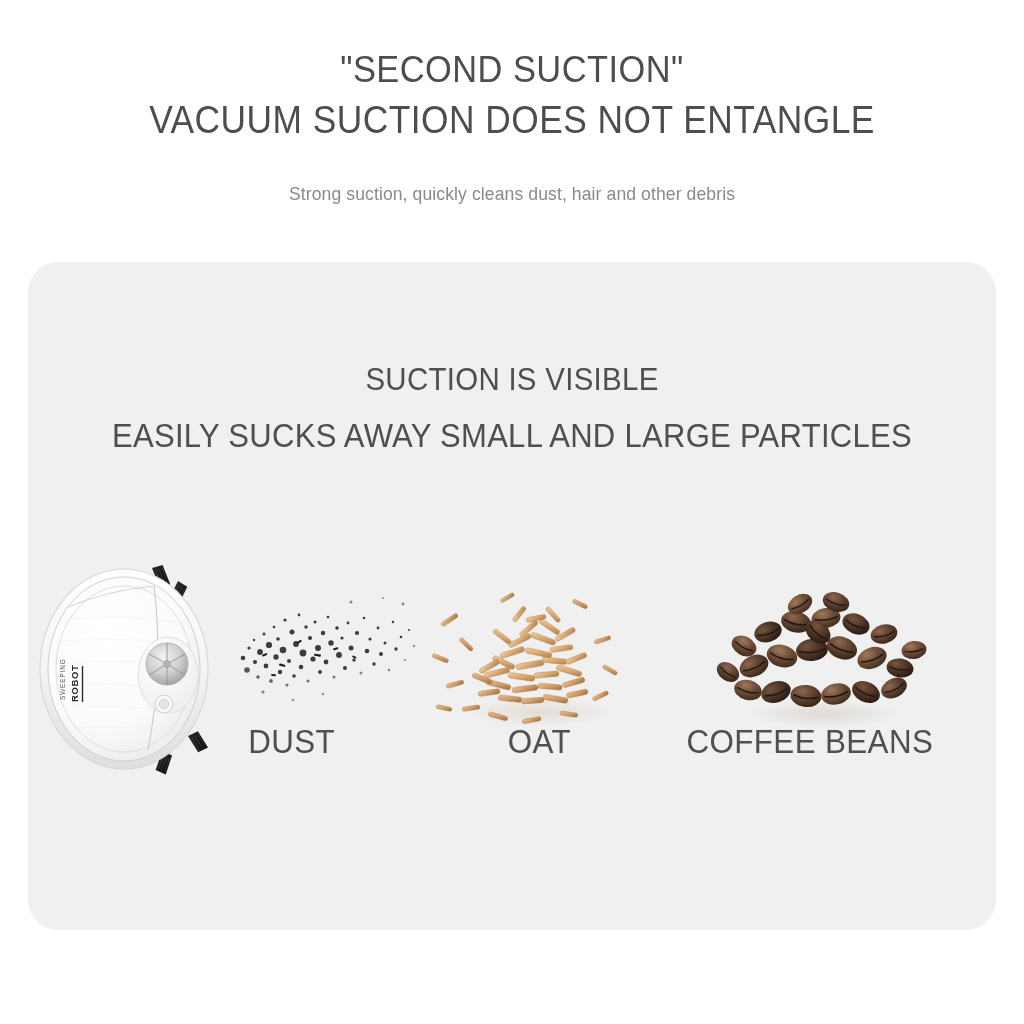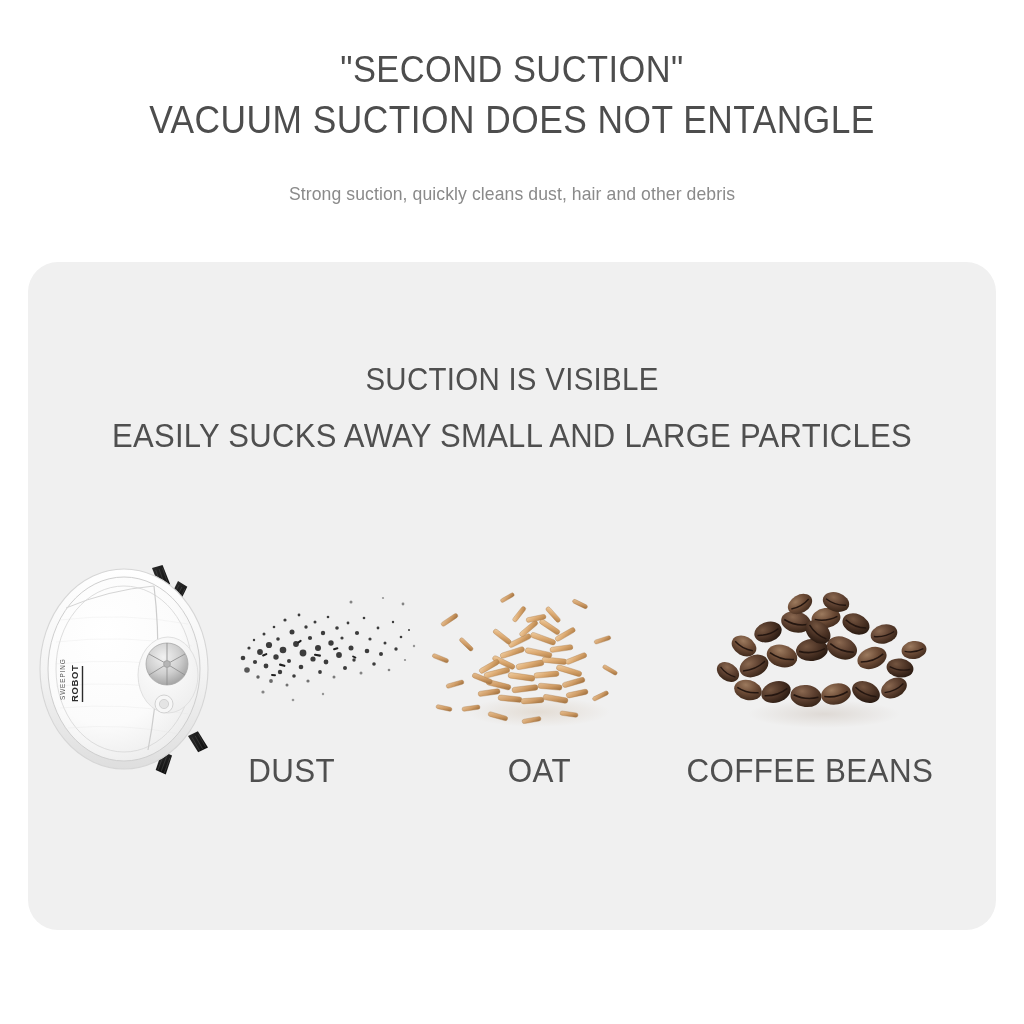--- a/index.html
+++ b/index.html
@@ -120,21 +120,21 @@
   .coffee-wrap {
     position: absolute;
     left: 680px; top: 56px;
     width: 230px; height: 160px;
   }
   .coffee-svg { display: block; width: 230px; height: 160px; }
 
   
   .labels {
     position: absolute;
-    left: 0; top: 490px;
+    left: 0; top: 461px;
     width: 964px; height: 54px;
   }
   .sample-label {
     position: absolute;
     font-size: 33px;
     color: #4f4f4f;
     letter-spacing: 0.4px;
     transform: scaleX(0.95);
     white-space: nowrap;
   }

